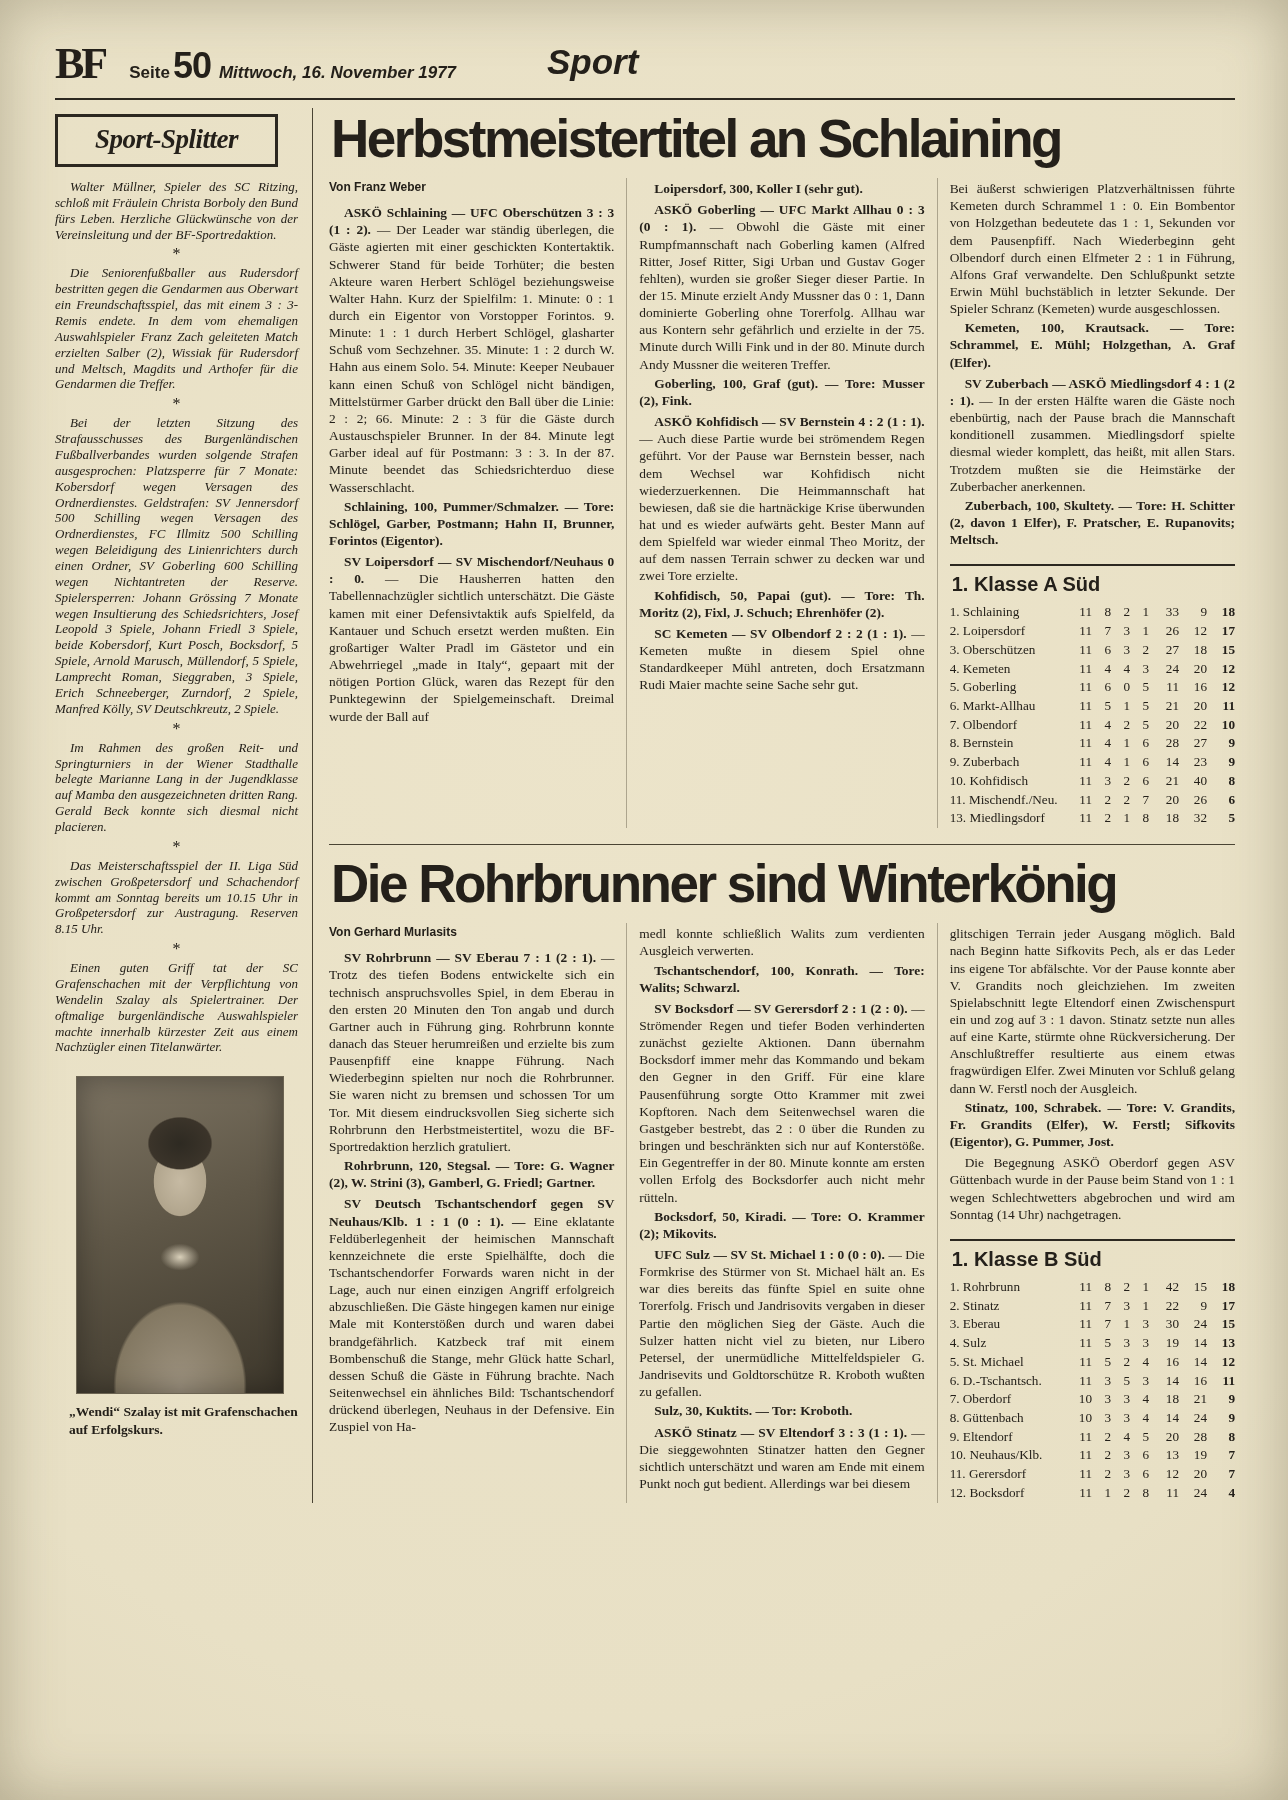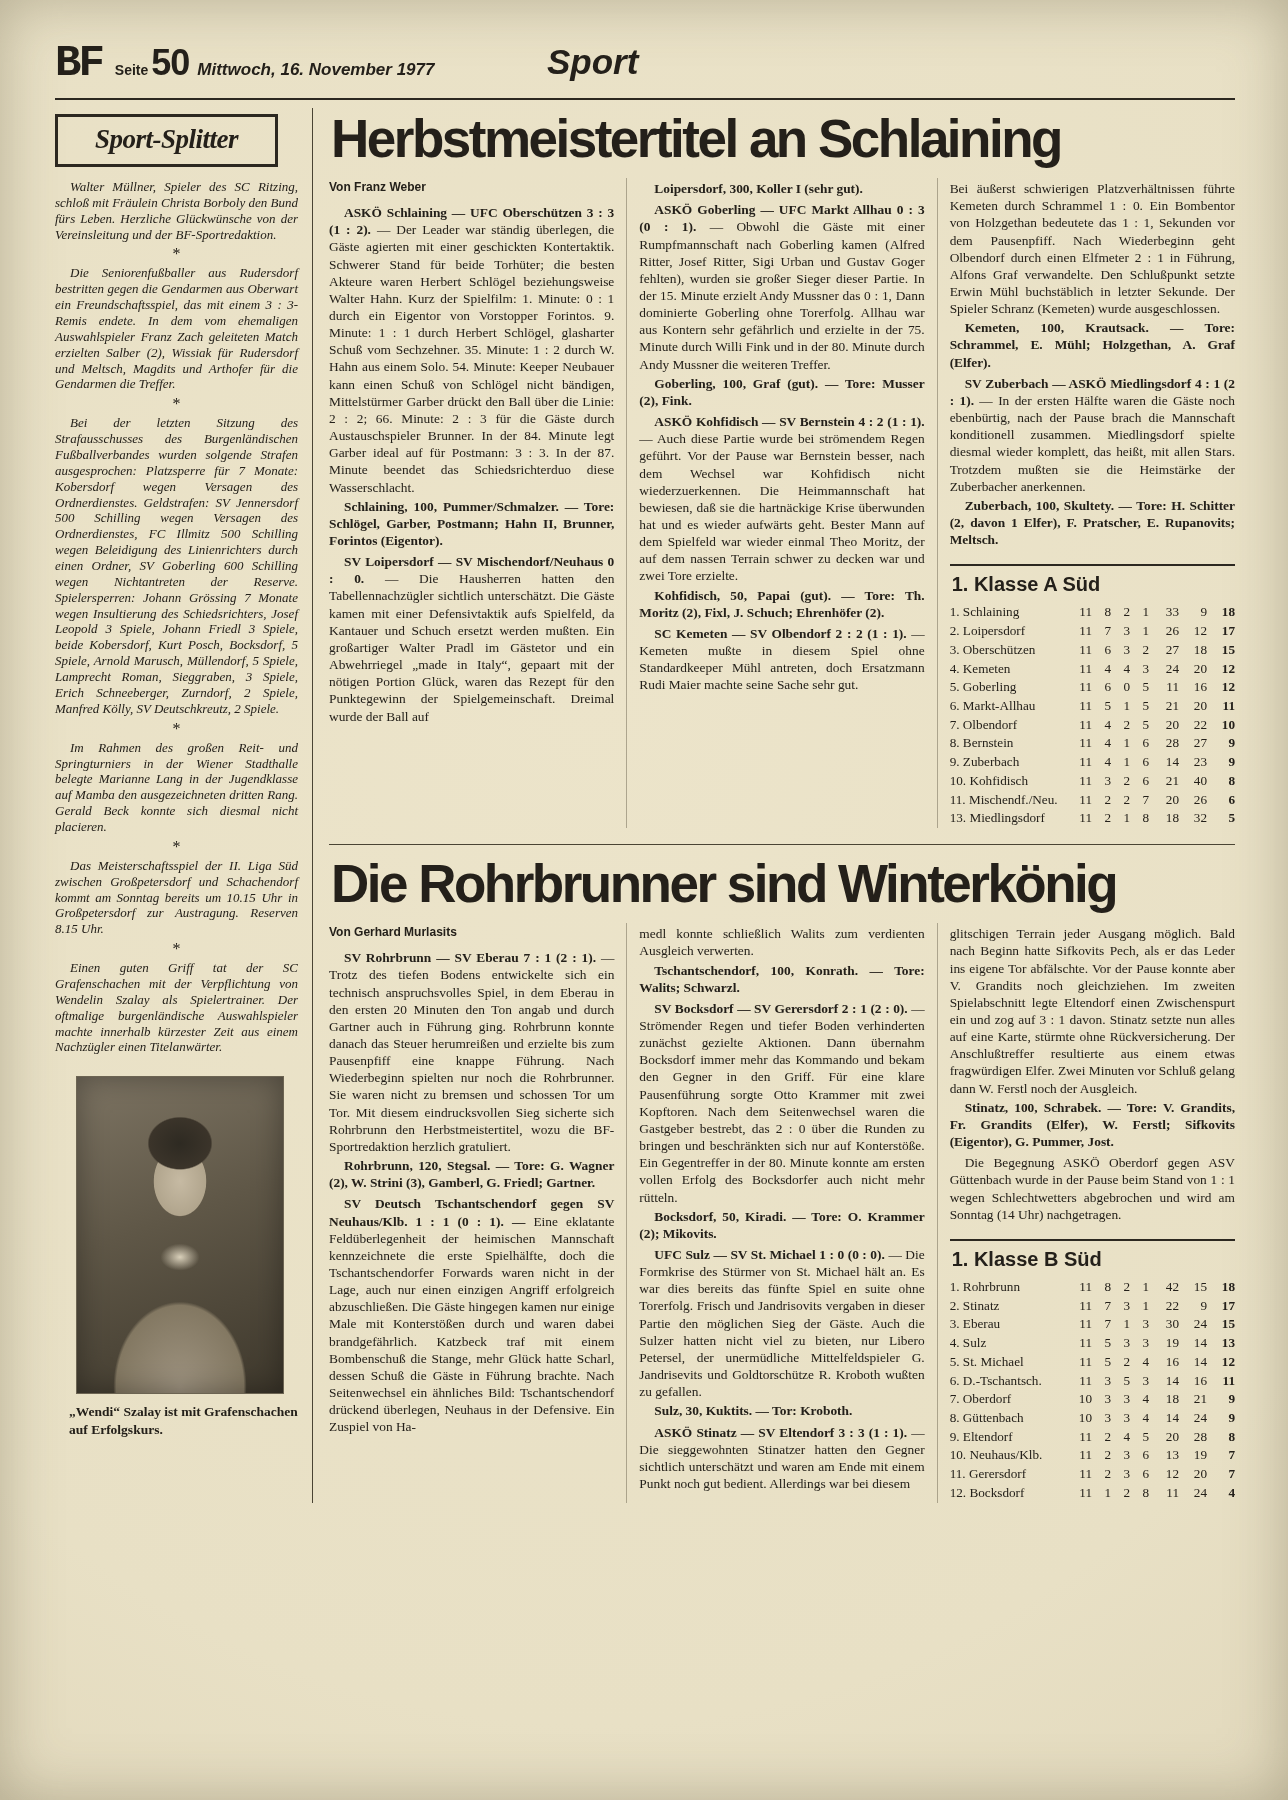--- a/index.html
+++ b/index.html
@@ -6,22 +6,22 @@
   html,body { width:1288px; height:1800px; }
   body { background:#a49c86; font-family:"Liberation Serif", serif; }
   .paper { position:relative; width:1288px; height:1800px; overflow:hidden; color:#24201a;
     background: radial-gradient(ellipse 130% 105% at 46% 38%, #ece4ca 0%, #e8e0c5 55%, #d8cdae 100%);
     box-shadow: inset 0 0 60px rgba(90,80,55,.35); }
   .inner { position:absolute; left:55px; top:34px; width:1180px; }
 
   
   .masthead { position:relative; height:66px; border-bottom:2px solid #2c2820; }
   .mast-left { display:flex; align-items:baseline; height:100%; padding-top:10px; }
-  .logo { font-family:Liberation Mono, monospace; font-weight:bold; font-size:44px; letter-spacing:-3px; line-height:.9; }
-  .page-word { font-family:"Liberation Sans", sans-serif; font-weight:bold; font-size:14px; margin-left:13px;text-align:right; }
+  .logo { font-family:Liberation Serif, serif; font-weight:bold; font-size:44px; letter-spacing:-3px; line-height:.9; }
+  .page-word { font-family:"Liberation Sans", sans-serif; font-weight:bold; font-size:17px; margin-left:24px;text-align:right; }
   .page-num { font-family:"Liberation Sans", sans-serif; font-weight:bold; font-size:36px; letter-spacing:-1px; margin-left:3px; line-height:.9; }
   .edition-date { font-family:"Liberation Sans", sans-serif; font-weight:bold; font-style:italic; font-size:17px; margin-left:8px; }
   .section-word { position:absolute; left:492px; top:8px; font-family:"Liberation Sans", sans-serif;
     font-weight:bold; font-style:italic; font-size:35px; letter-spacing:0; }
 
   
   .content { display:flex; align-items:stretch; margin-top:8px; }
   aside.splitter { width:258px; flex:none; padding:4px 14px 0 0; border-right:1.5px solid #4a4434; }
   main.mainarea { flex:1; padding-left:16px; min-width:0; }
 

